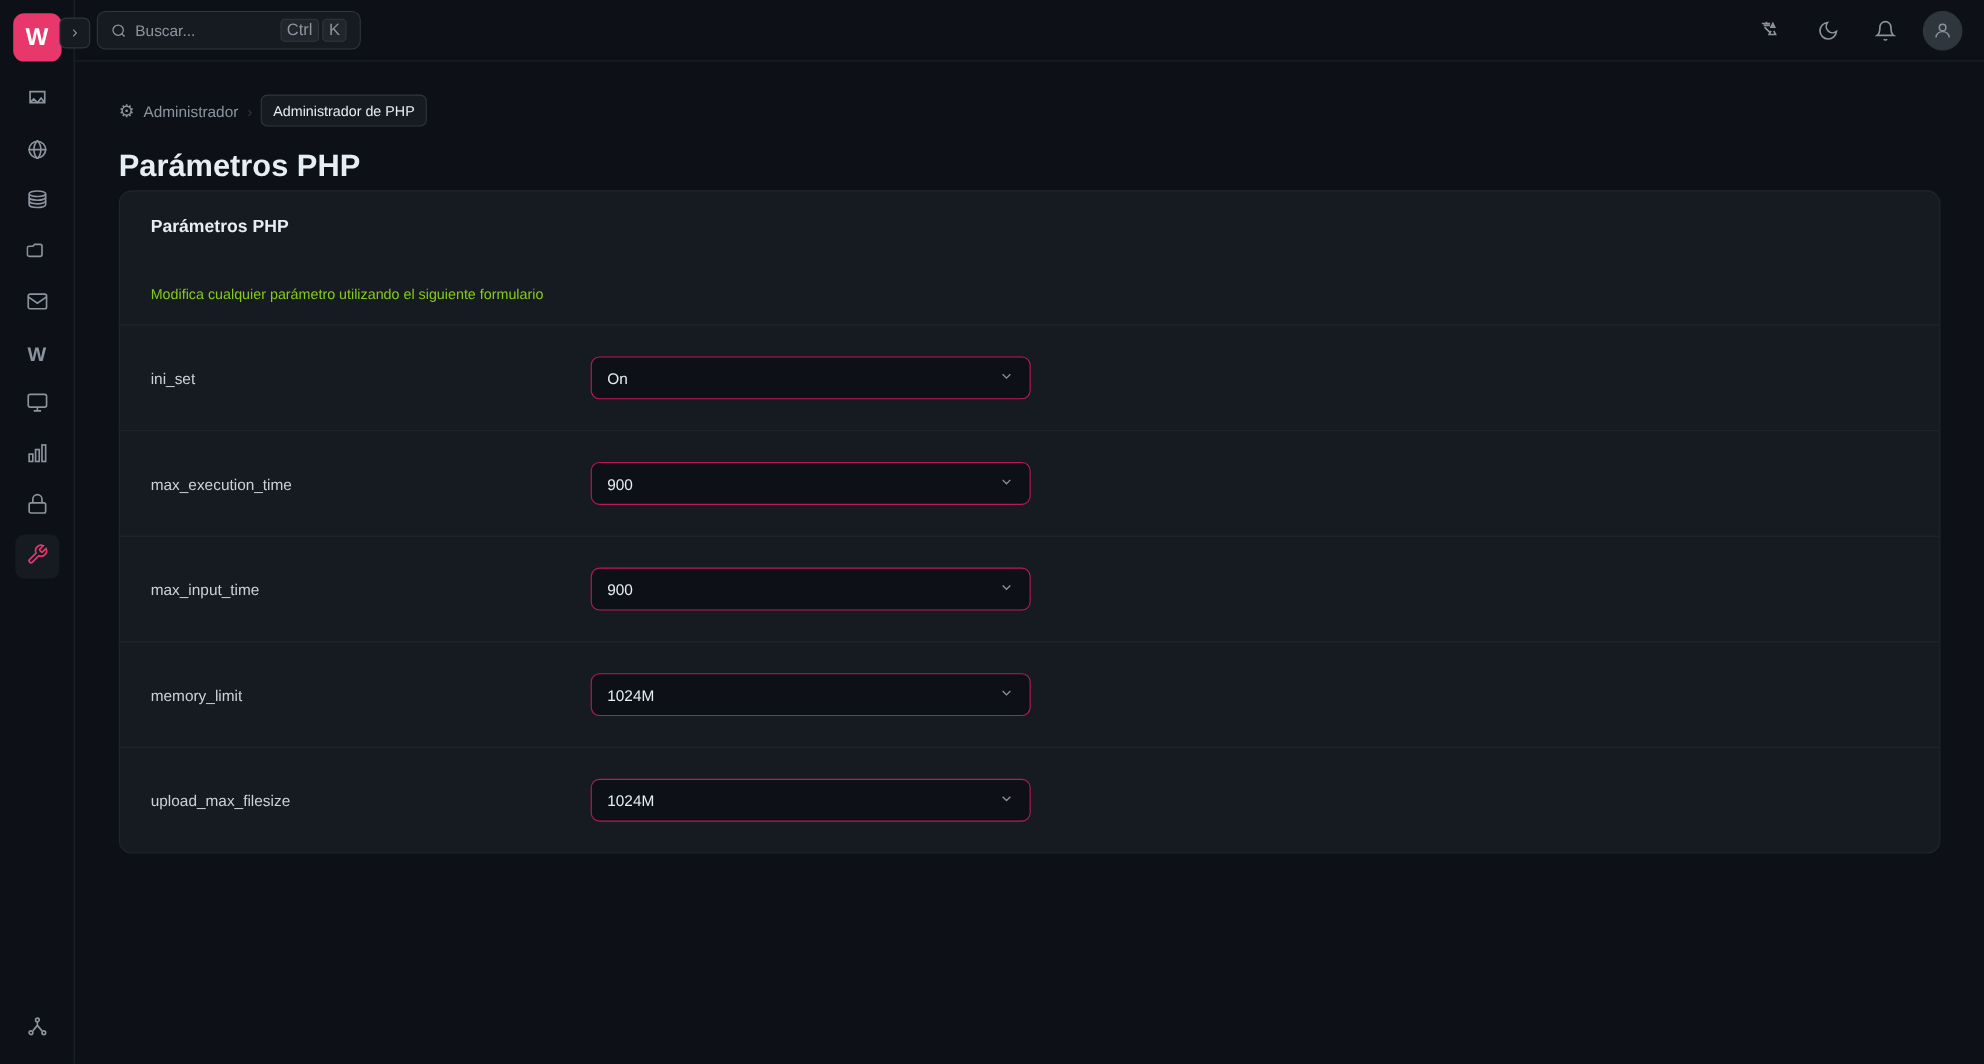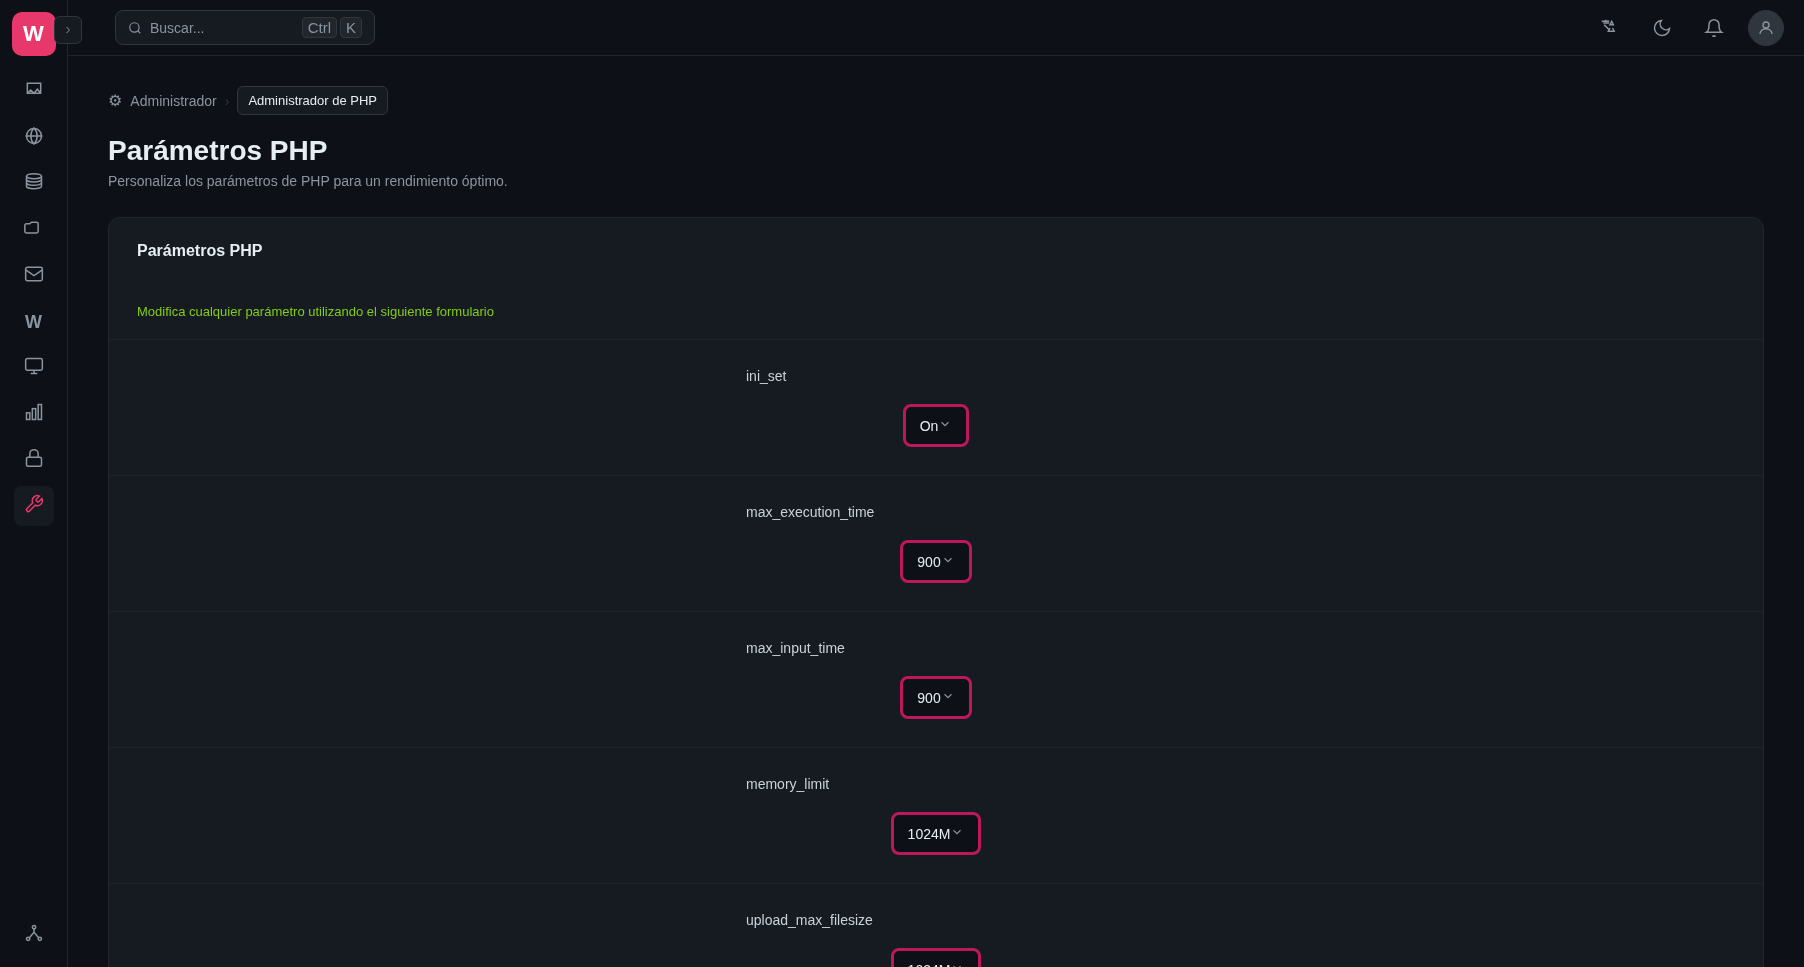--- a/index.html
+++ b/index.html
@@ -97,25 +97,24 @@
     }
 
     .search-box {
       display: flex;
       align-items: center;
       gap: 8px;
       background: #161b22;
       border: 1px solid #30363d;
       border-radius: 8px;
       padding: 6px 12px;
-      width: 260px;
+      width: 240px;
       color: #8b949e;
       font-size: 14px;
       cursor: text;
-      margin-left: 27px;
     }
     .search-box .kbd {
       margin-left: auto;
       display: flex;
       gap: 3px;
     }
     .kbd-key {
       background: #21262d;
       border: 1px solid #30363d;
       border-radius: 4px;
@@ -216,37 +215,36 @@
       margin-top: 44px;
     }
 
     
     .param-row {
       display: flex;
       align-items: center;
       padding: 28px 28px;
       border-bottom: 1px solid #21262d;
       gap: 20px;
-      flex-direction: column;
     }
     .param-row:last-child { border-bottom: none; }
 
     .param-label {
       width: 380px;
       font-size: 14px;
       color: #c9d1d9;
       font-weight: 500;
       flex-shrink: 0;
     }
 
     .param-select {
       flex: 1;
       max-width: 400px;
       background: #0d1117;
-      border: 3px solid #be185d;
+      border: 1px solid #be185d;
       border-radius: 8px;
       padding: 10px 14px;
       color: #e6edf3;
       font-size: 14px;
       display: flex;
       align-items: center;
       justify-content: space-between;
       cursor: pointer;
       text-align: center;
     }
@@ -411,21 +409,20 @@
     <div class="content">
 
       <div class="breadcrumb">
         <span class="breadcrumb-icon">⚙</span>
         <span>Administrador</span>
         <span class="breadcrumb-sep">›</span>
         <span class="breadcrumb-active">Administrador de PHP</span>
       </div>
 
       <h1 class="page-title">Parámetros PHP</h1>
-      <p class="page-subtitle">Personaliza los parámetros de PHP para un rendimiento óptimo.</p>
 
       <div class="card">
         <div class="card-header">
           <div class="card-title">Parámetros PHP</div>
           <div class="card-desc">Modifica cualquier parámetro utilizando el siguiente formulario</div>
         </div>
 
         <div id="params-container">
             <div class="param-row">
               <div class="param-label">ini_set</div>

